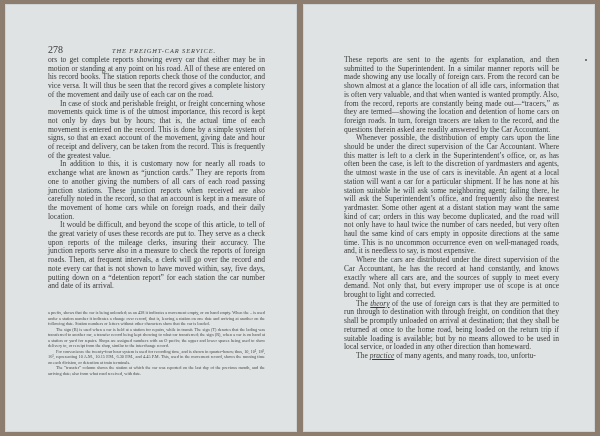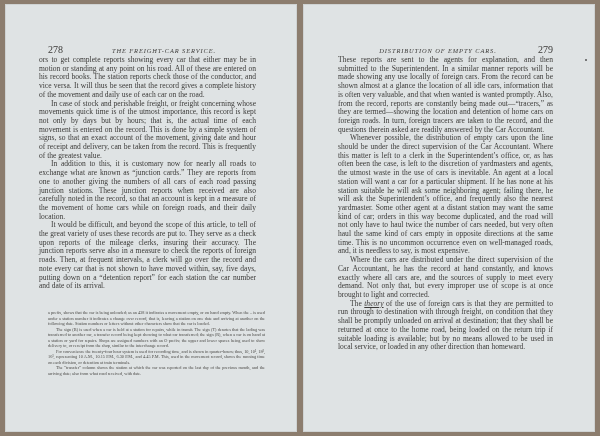--- a/index.html
+++ b/index.html
@@ -37,22 +37,22 @@
       flex: 1;
       text-align: center;
     }
     .body-text {
       position: absolute;
       top: 52px;
       font-size: 7.55px;
       line-height: 8.7px;
       text-align: justify;
     }
-    #page-left .body-text { left: 34px; width: 217px; }
-    #page-right .body-text { left: 35px; width: 215px; }
+    #page-left .body-text { left: 43px; width: 217px; }
+    #page-right .body-text { left: 41px; width: 215px; }
     .body-text p { margin: 0; text-indent: 12px; }
     .body-text p.cont { text-indent: 0; }
     .footnotes {
       position: absolute;
       top: 306px;
       left: 43px;
       width: 217px;
       font-size: 4.3px;
       line-height: 5.5px;
       text-align: justify;
@@ -82,24 +82,21 @@
   </div>
   <div class="footnotes">
     <p class="cont">a prefix, shows that the car is being unloaded; as an 438 it indicates a movement empty, or on hand empty. When the – is used under a station number it indicates a change over record, that is, leaving a station on one date and arriving at another on the following date. Station numbers or letters without other characters show that the car is loaded.</p>
     <p>The sign (B) is used when a car is held at a station for repairs, while in transit. The sign (T) denotes that the lading was transferred to another car, a transfer record being kept showing to what car transferred; the sign (R), when a car is on hand at a station or yard for repairs. Shops are assigned numbers with an O prefix; the upper and lower spaces being used to show delivery to, or receipt from the shop, similar to the interchange record.</p>
     <p>For convenience the twenty-four hour system is used for recording time, and is shown in quarter-hours; thus, 10, 10¹, 18², 16³, representing 10 A.M., 10.15 P.M., 6.30 P.M., and 4.45 P.M. This, used in the movement record, shows the running time on each division, or detention at train terminals.</p>
     <p>The “transfer” column shows the station at which the car was reported on the last day of the previous month, and the arriving date; also from what road received, with date.</p>
   </div>
 </div>
 
 <div class="page" id="page-right">
-  <div class="header">
-    <span class="run-title">DISTRIBUTION OF EMPTY CARS.</span>
-    <span class="pg-num">279</span>
-  </div>
   <div class="tick"></div>
   <div class="body-text">
     <p class="cont">These reports are sent to the agents for explanation, and then submitted to the Superintendent. In a similar manner reports will be made showing any use locally of foreign cars. From the record can be shown almost at a glance the location of all idle cars, information that is often very valuable, and that when wanted is wanted promptly. Also, from the record, reports are constantly being made out—“tracers,” as they are termed—showing the location and detention of home cars on foreign roads. In turn, foreign tracers are taken to the record, and the questions therein asked are readily answered by the Car Accountant.</p>
     <p>Whenever possible, the distribution of empty cars upon the line should be under the direct supervision of the Car Accountant. Where this matter is left to a clerk in the Superintendent’s office, or, as has often been the case, is left to the discretion of yardmasters and agents, the utmost waste in the use of cars is inevitable. An agent at a local station will want a car for a particular shipment. If he has none at his station suitable he will ask some neighboring agent; failing there, he will ask the Superintendent’s office, and frequently also the nearest yardmaster. Some other agent at a distant station may want the same kind of car; orders in this way become duplicated, and the road will not only have to haul twice the number of cars needed, but very often haul the same kind of cars empty in opposite directions at the same time. This is no uncommon occurrence even on well-managed roads, and, it is needless to say, is most expensive.</p>
     <p>Where the cars are distributed under the direct supervision of the Car Accountant, he has the record at hand constantly, and knows exactly where all cars are, and the sources of supply to meet every demand. Not only that, but every improper use of scope is at once brought to light and corrected.</p>
     <p><span>The </span><em>theory</em><span> of the use of foreign cars is that they are permitted to run through to destination with through freight, on condition that they shall be promptly unloaded on arrival at destination; that they shall be returned at once to the home road, being loaded on the return trip if suitable loading is available; but by no means allowed to be used in local service, or loaded in any other direction than homeward.</span></p>
+    <p><span>The </span><em>practice</em><span> of many agents, and many roads, too, unfortu-</span></p>
   </div>
 </div>
 
 </body></html>

